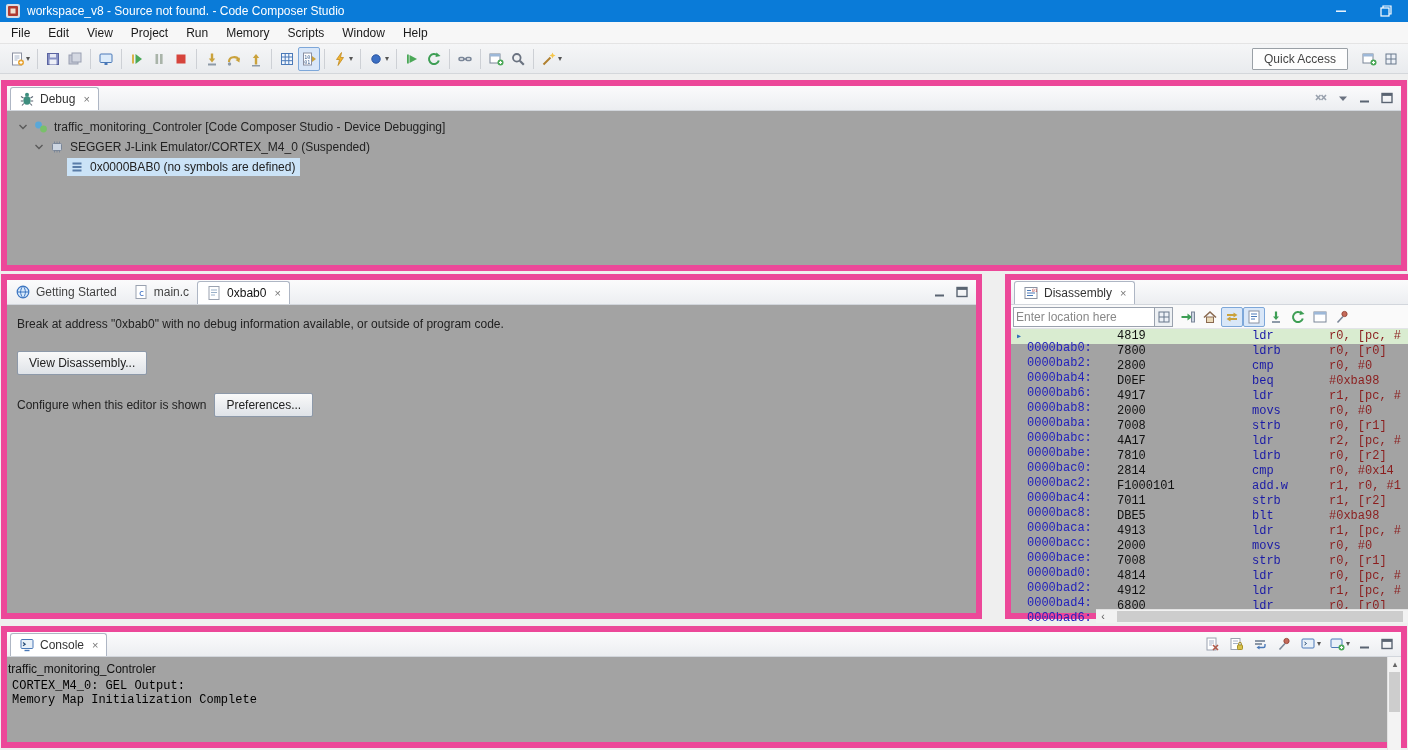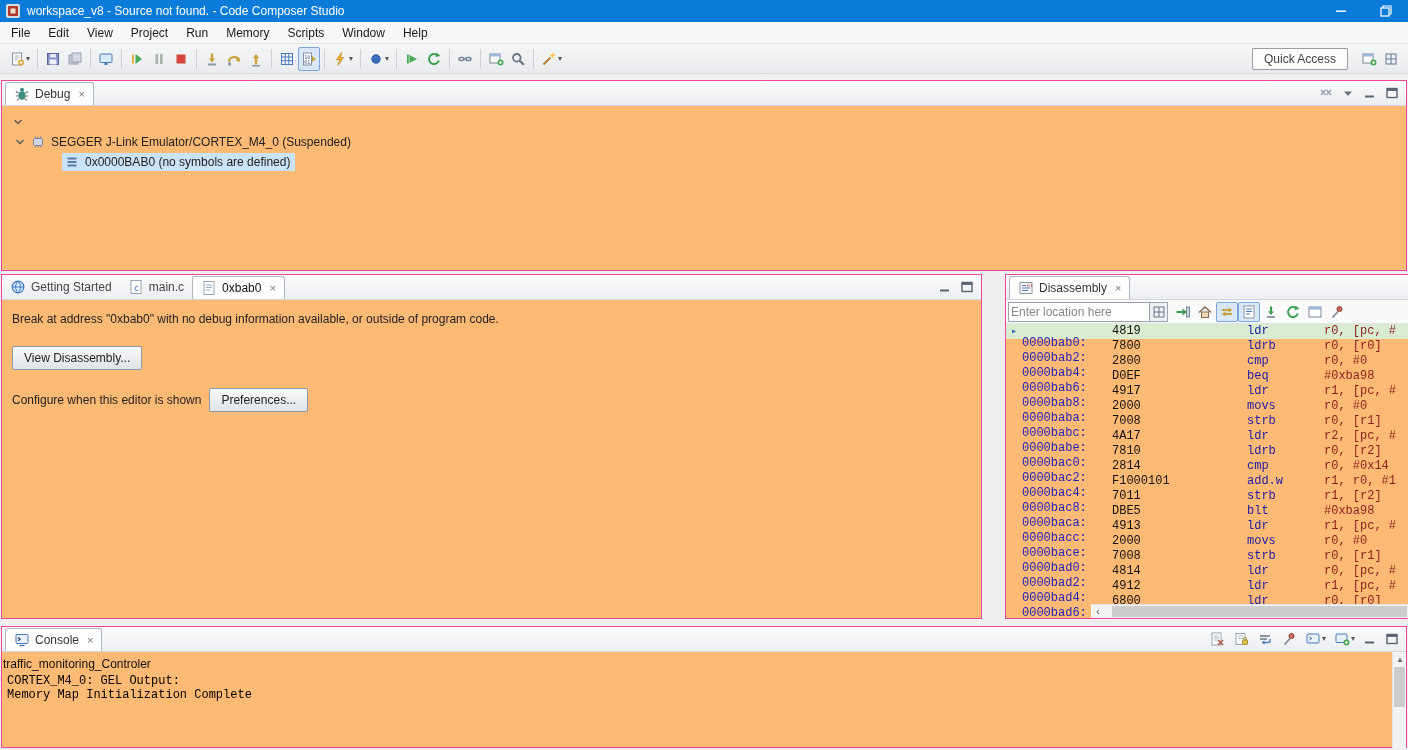--- a/index.html
+++ b/index.html
@@ -31,21 +31,21 @@
             gap:1px; border:1px solid transparent; border-radius:2px; }
   .tb-btn.active { background:var(--active-toggle-background); border-color:#7da7d9; }
   .tb-sep { width:1px; height:20px; background:#cdd0d5; margin:0 4px; }
   .dd { font-size:8px; color:#555; line-height:8px; }
   .quick-access { margin-left:auto; margin-right:10px; border:1px solid #9aa0a6; background:#fdfdfd;
                   padding:3px 11px; color:#444; border-radius:1px; }
   .icon { display:inline-flex; width:16px; height:16px; align-items:center; justify-content:center; }
   .icon svg { display:block; }
 
   
-  .panel { position:absolute; background:#fdba74; border:1px solid #ec4899; }
+  .panel { position:absolute; background:#a3a3a3; border:6px solid #ec4899; }
   .panel-header { height:25px; background:linear-gradient(#fbfbfc,#eceef1); border-bottom:1px solid #d2d6dc;
                   display:flex; align-items:stretch; }
   .view-tab { display:flex; align-items:center; gap:5px; padding:0 8px; color:#333; }
   .view-tab.selected { background:#fff; border:1px solid #aeb6c4; border-bottom:none;
                        border-radius:3px 3px 0 0; margin-left:3px; margin-top:1px; }
   .tab-close { color:#777; font-size:11px; margin-left:3px; }
   .hdr-actions { margin-left:auto; display:flex; align-items:center; padding-right:4px; gap:2px; }
   .hdr-btn { width:20px; height:20px; display:flex; align-items:center; justify-content:center; border-radius:2px; }
 
   
@@ -400,22 +400,31 @@
           </div>
       </div>
     </div>
     <div class="panel-body" id="debug-tree">
         <div class="tree-row" style="padding-left: 8px;">
           <span class="expander">
             <svg width="16" height="16" viewBox="0 0 16 16">
               <path d="M4.5 6l3.5 3.5L11.5 6" fill="none" stroke="#5a5a5a" stroke-width="1.4"></path>
             </svg>
           </span>
-        </div>
-        <div class="tree-row" style="padding-left: 10px;">
+          <span class="tree-label">
+            <span class="icon">
+              <svg width="16" height="16" viewBox="0 0 16 16">
+                <circle cx="5.5" cy="6" r="3.4" fill="#5aa8d8"></circle>
+                <circle cx="10.5" cy="10" r="3.4" fill="#79c06a"></circle>
+              </svg>
+            </span>
+            <span>traffic_monitoring_Controler [Code Composer Studio - Device Debugging]</span>
+          </span>
+        </div>
+        <div class="tree-row" style="padding-left: 24px;">
           <span class="expander">
             <svg width="16" height="16" viewBox="0 0 16 16">
               <path d="M4.5 6l3.5 3.5L11.5 6" fill="none" stroke="#5a5a5a" stroke-width="1.4"></path>
             </svg>
           </span>
           <span class="tree-label">
             <span class="icon">
               <svg width="16" height="16" viewBox="0 0 16 16">
                 <rect x="3.5" y="4.5" width="9" height="7" rx="1" fill="#cdd6e2" stroke="#7a8698"></rect>
                 <path d="M5.5 2.5v2M8 2.5v2M10.5 2.5v2M5.5 11.5v2M8 11.5v2M10.5 11.5v2" stroke="#7a8698"></path>

